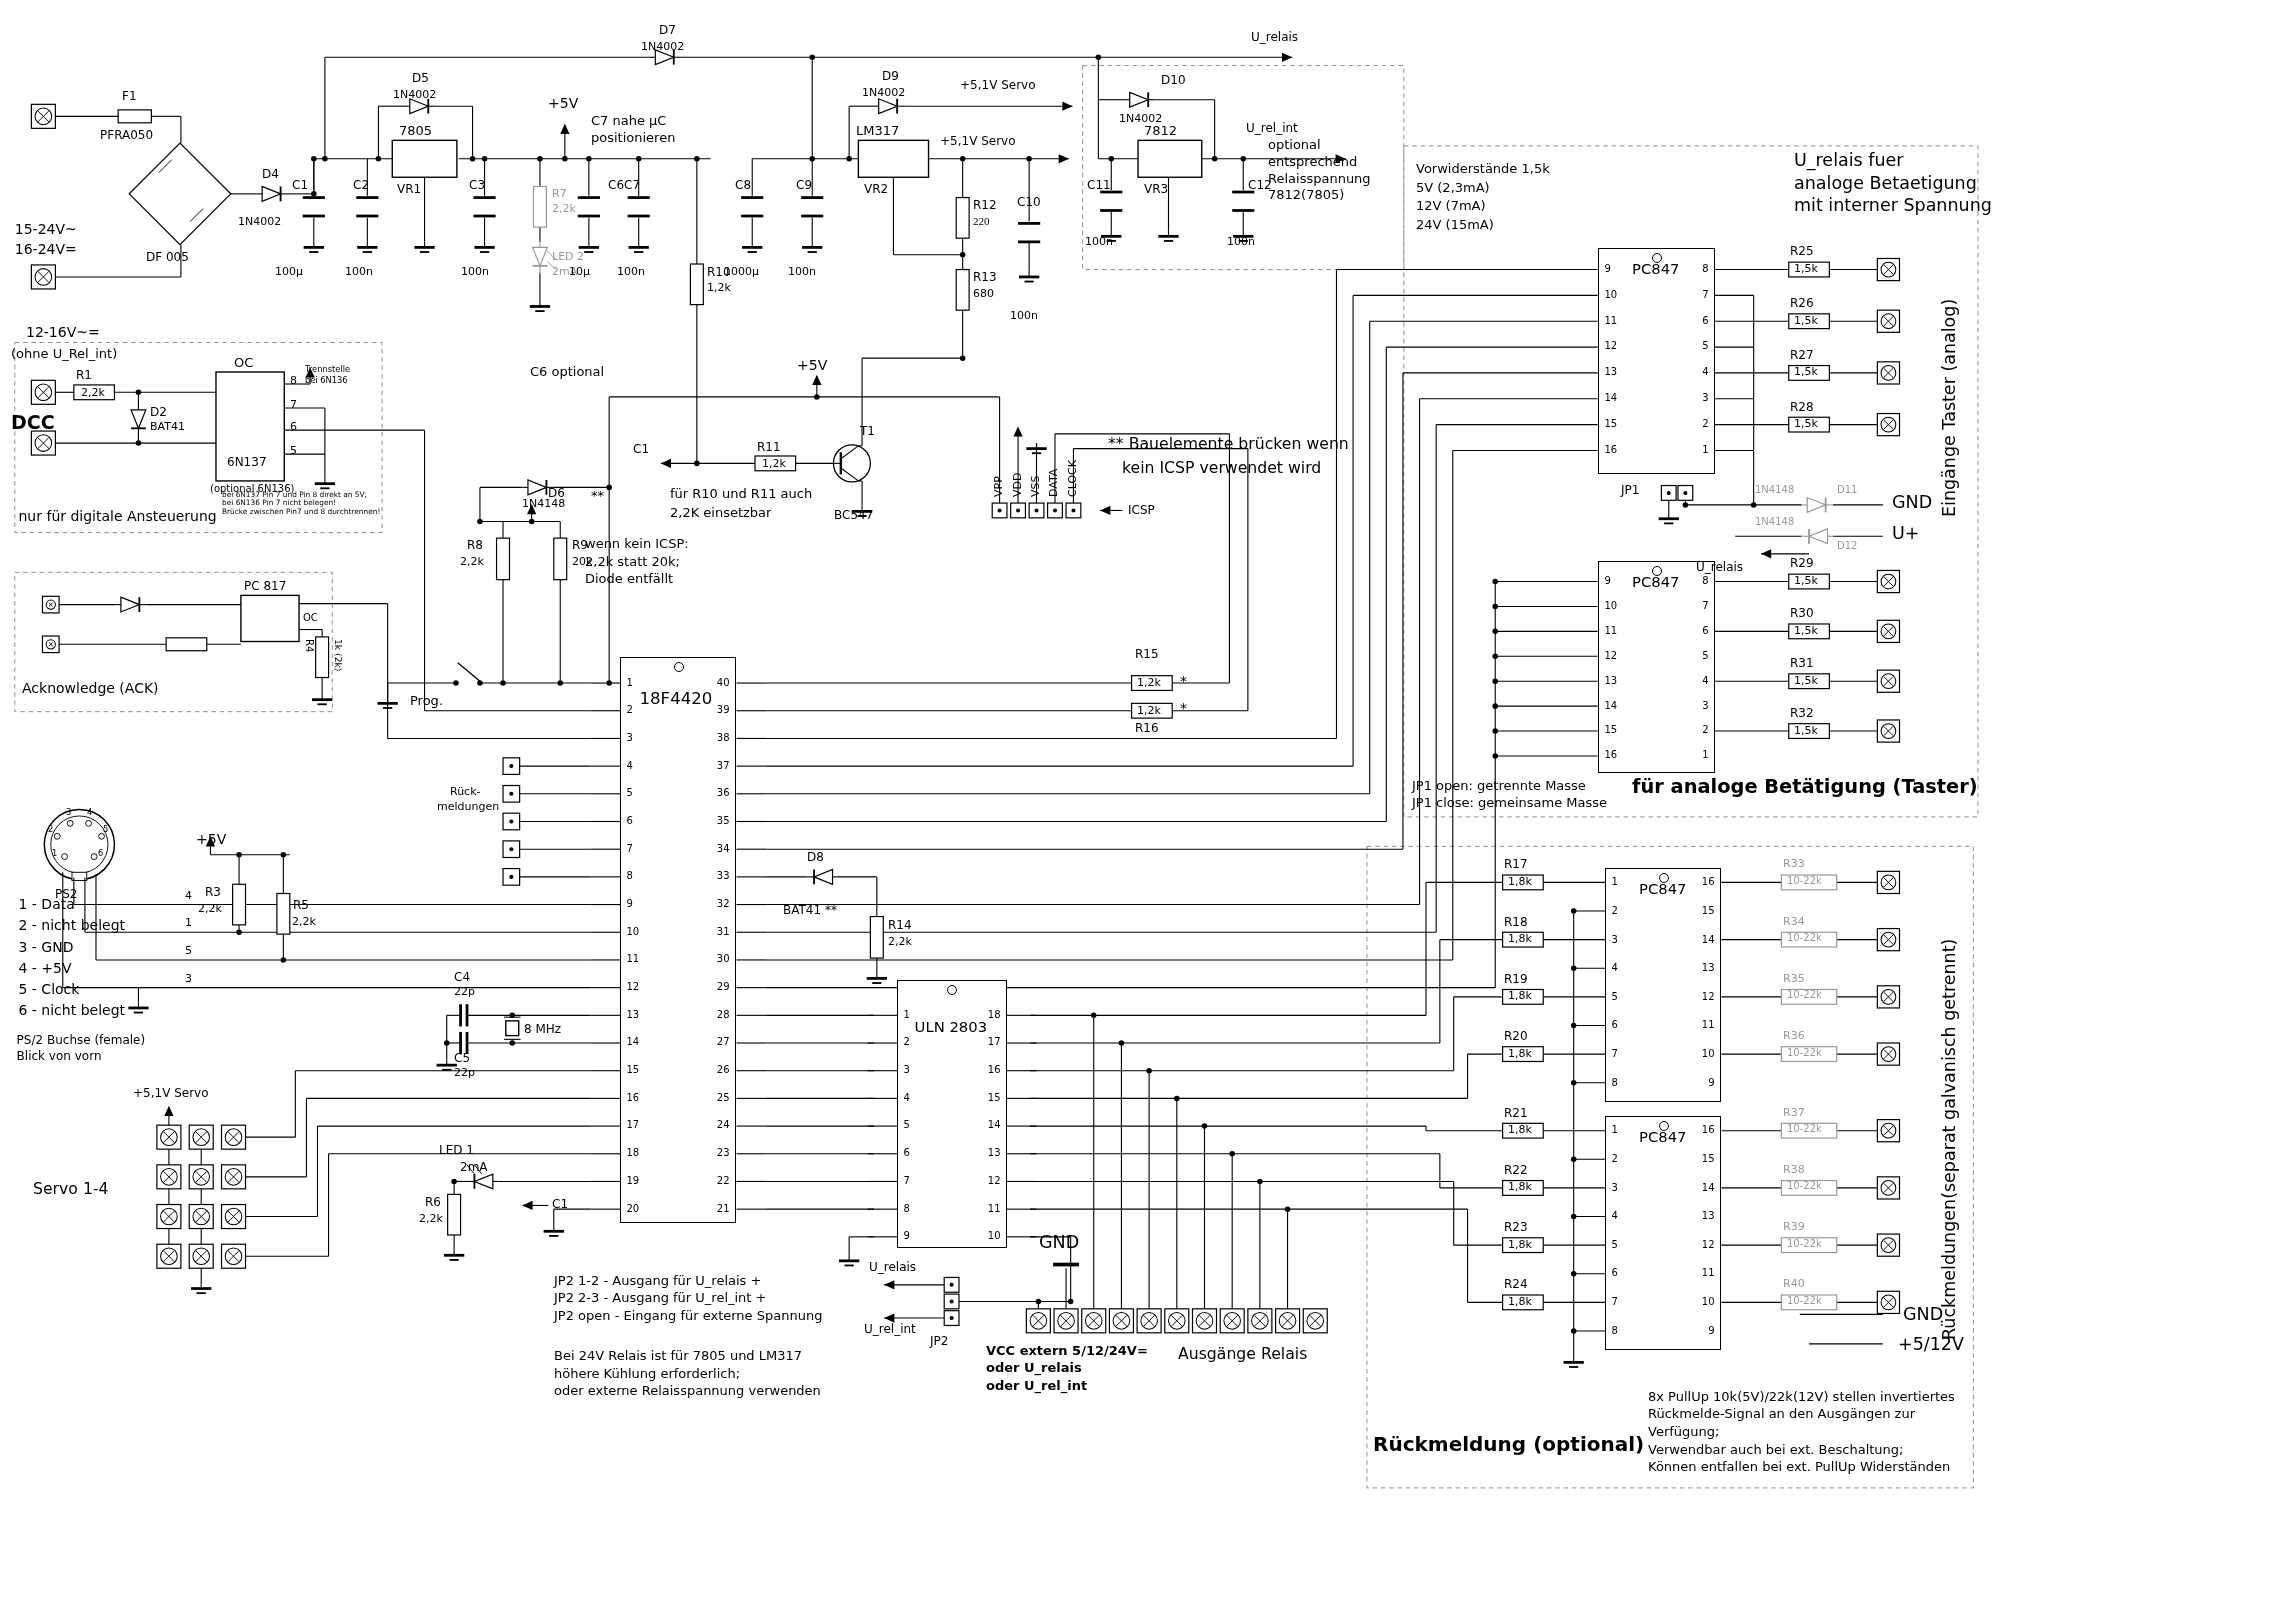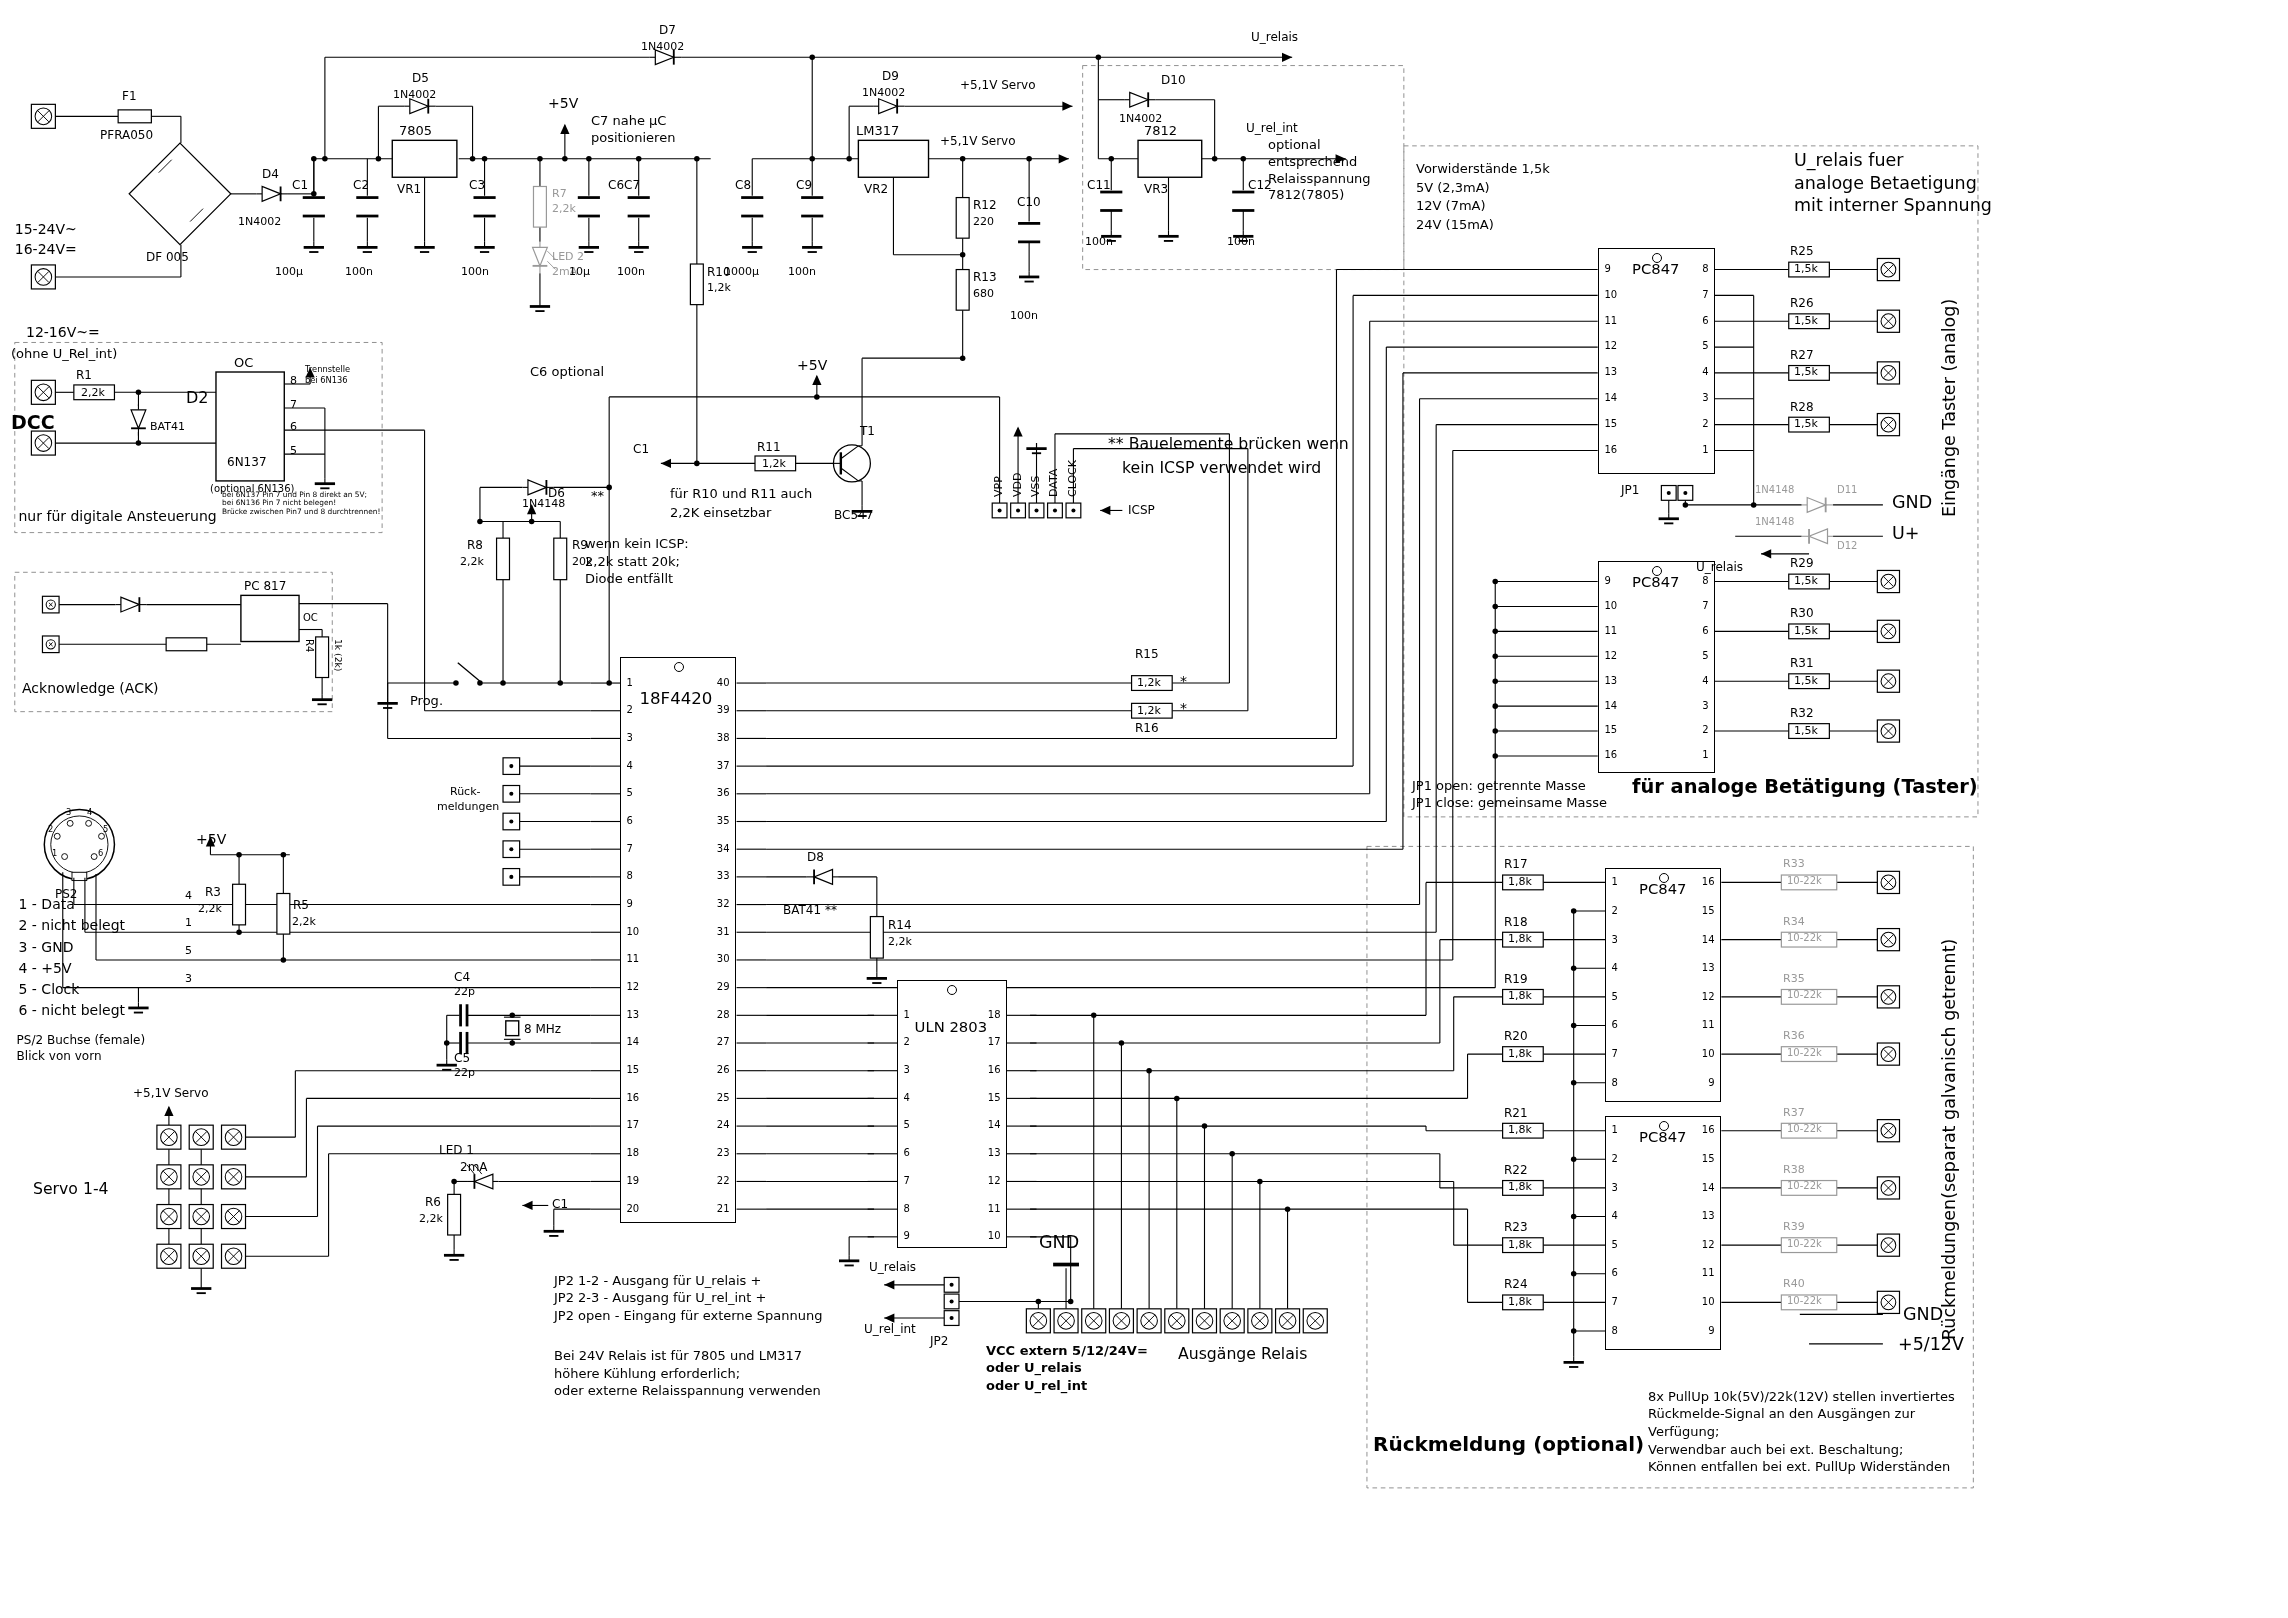--- a/index.html
+++ b/index.html
@@ -1158,21 +1158,21 @@
     <div class="lbl" style="left: 724px; top: 266px; font-size: 11px;">1000µ</div>
     <div class="lbl" style="left: 796px; top: 179px; font-size: 12px;">C9</div>
     <div class="lbl" style="left: 788px; top: 266px; font-size: 11px;">100n</div>
     <div class="lbl" style="left: 882px; top: 70px; font-size: 12px;">D9</div>
     <div class="lbl" style="left: 862px; top: 87px; font-size: 11px;">1N4002</div>
     <div class="lbl" style="left: 856px; top: 124px; font-size: 13px;">LM317</div>
     <div class="lbl" style="left: 864px; top: 183px; font-size: 12px;">VR2</div>
     <div class="lbl" style="left: 960px; top: 79px; font-size: 12px;">+5,1V Servo</div>
     <div class="lbl" style="left: 940px; top: 135px; font-size: 12px;">+5,1V Servo</div>
     <div class="lbl" style="left: 973px; top: 199px; font-size: 12px;">R12</div>
-    <div class="lbl" style="left: 973px; top: 216px; font-size: 11px;">220</div>
+    <div class="lbl" style="left: 973px; top: 216px; font-size: 11px; font-family: Liberation Serif, serif;">220</div>
     <div class="lbl" style="left: 1017px; top: 196px; font-size: 12px;">C10</div>
     <div class="lbl" style="left: 1010px; top: 310px; font-size: 11px;">100n</div>
     <div class="lbl" style="left: 973px; top: 271px; font-size: 12px;">R13</div>
     <div class="lbl" style="left: 973px; top: 288px; font-size: 11px;">680</div>
     <div class="lbl" style="left: 757px; top: 441px; font-size: 12px;">R11</div>
     <div class="lbl" style="left: 762px; top: 458px; font-size: 11px;">1,2k</div>
     <div class="lbl" style="left: 860px; top: 425px; font-size: 12px;">T1</div>
     <div class="lbl" style="left: 834px; top: 509px; font-size: 12px;">BC547</div>
     <div class="lbl" style="left: 633px; top: 443px; font-size: 12px;">C1</div>
     <div class="lbl" style="left: 670px; top: 487px; font-size: 13px;">für R10 und R11 auch</div>
@@ -1188,21 +1188,21 @@
     <div class="lbl" style="left: 1248px; top: 179px; font-size: 12px;">C12</div>
     <div class="lbl" style="left: 1227px; top: 236px; font-size: 11px;">100n</div>
     <div class="lbl" style="left: 1268px; top: 138px; font-size: 13px;">optional</div>
     <div class="lbl" style="left: 1268px; top: 155px; font-size: 13px;">entsprechend</div>
     <div class="lbl" style="left: 1268px; top: 172px; font-size: 13px;">Relaisspannung</div>
     <div class="lbl" style="left: 1268px; top: 188px; font-size: 13px;">7812(7805)</div>
     <div class="lbl" style="left: 234px; top: 356px; font-size: 13px;">OC</div>
     <div class="lbl" style="left: 11px; top: 413px; font-size: 19px; font-weight: bold;">DCC</div>
     <div class="lbl" style="left: 76px; top: 369px; font-size: 12px;">R1</div>
     <div class="lbl" style="left: 81px; top: 387px; font-size: 11px;">2,2k</div>
-    <div class="lbl" style="left: 150px; top: 390px; font-size: 16px; margin-left: 36px;">D2</div>
+    <div class="lbl" style="left: 150px; top: 406px; font-size: 12px;">D2</div>
     <div class="lbl" style="left: 150px; top: 421px; font-size: 11px;">BAT41</div>
     <div class="lbl" style="left: 290px; top: 375px; font-size: 11px;">8</div>
     <div class="lbl" style="left: 290px; top: 399px; font-size: 11px;">7</div>
     <div class="lbl" style="left: 290px; top: 421px; font-size: 11px;">6</div>
     <div class="lbl" style="left: 290px; top: 445px; font-size: 11px;">5</div>
     <div class="lbl" style="left: 227px; top: 456px; font-size: 12px;">6N137</div>
     <div class="lbl" style="left: 210px; top: 484px; font-size: 10px;">(optional 6N136)</div>
     <div class="lbl" style="left: 305px; top: 365px; font-size: 8.3px;">Trennstelle</div>
     <div class="lbl" style="left: 305px; top: 376px; font-size: 8.3px;">bei 6N136</div>
     <div class="lbl" style="left: 18.5px; top: 509px; font-size: 14px;">nur für digitale Ansteuerung</div>

